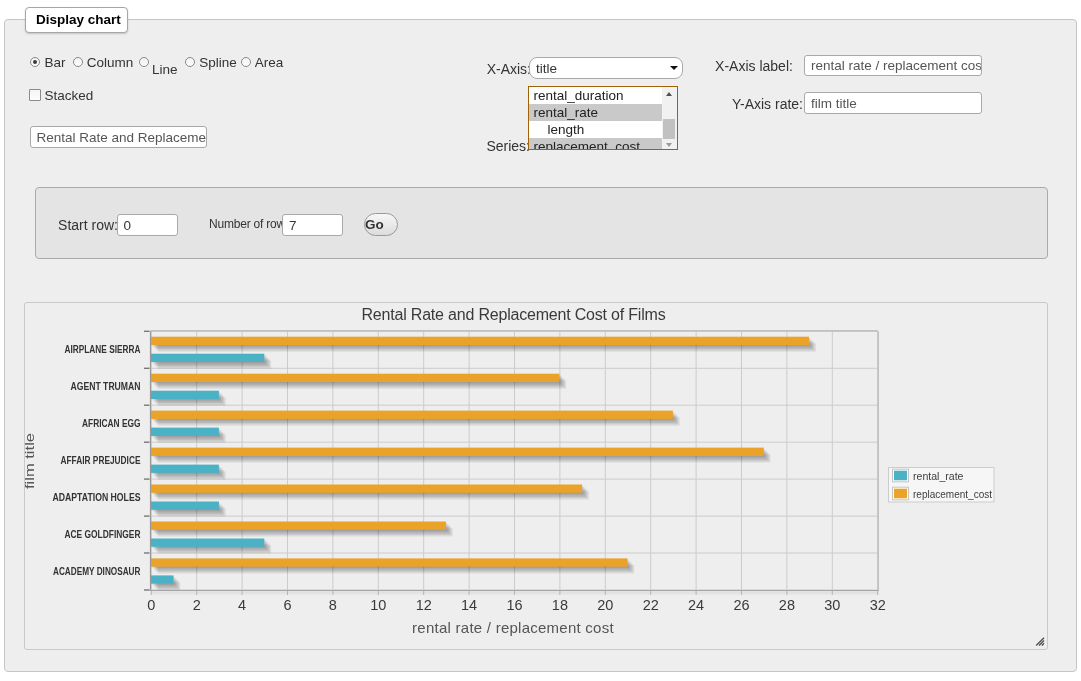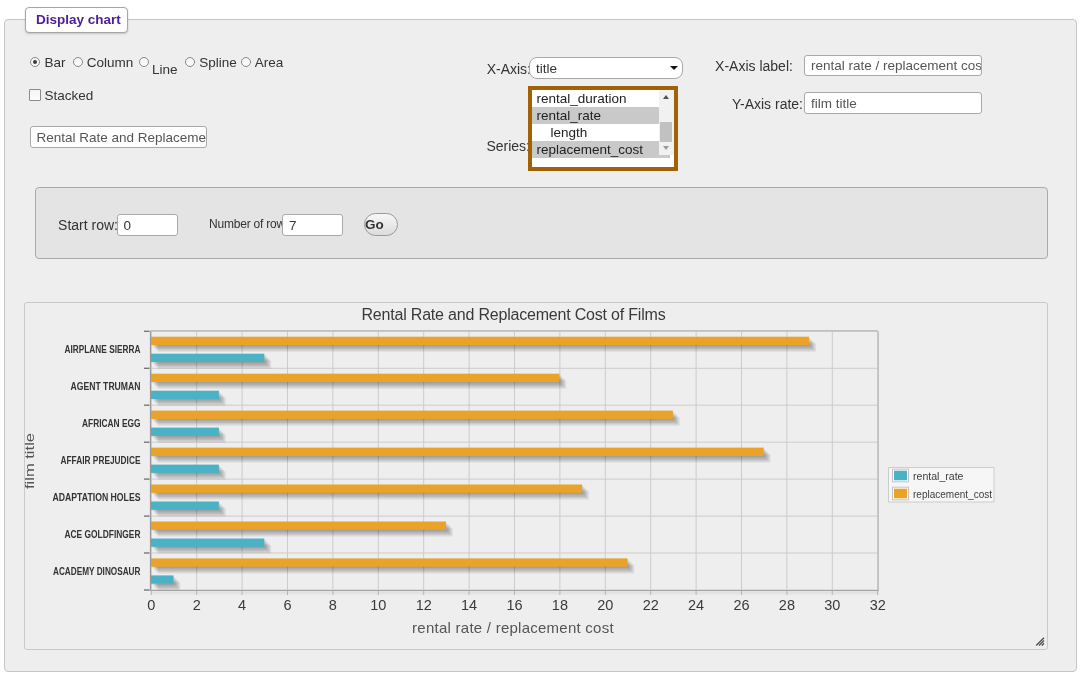--- a/index.html
+++ b/index.html
@@ -4,21 +4,21 @@
 body{width:1081px;height:681px;background:#fff;font-family:"Liberation Sans",sans-serif;position:relative;overflow:hidden}
 .ab{position:absolute}
 .lbl{position:absolute;font-size:13.5px;color:#333;white-space:nowrap}
 .inp{position:absolute;background:#fff;border:1px solid #a9a9a9;border-radius:3px;font-size:13.5px;color:#555;
      white-space:nowrap;overflow:hidden;box-sizing:border-box;padding-left:6px}
 </style></head>
 <body>
 <div class="ab" style="left:4px;top:19px;width:1073px;height:653px;background:#eeeeee;border:1px solid #c5c5c5;border-radius:4px;box-sizing:border-box"></div>
 
 <div class="ab" style="left:25px;top:7px;width:103px;height:25.5px;background:#fff;border:1px solid #a6a6a6;border-radius:4px;box-sizing:border-box;box-shadow:0 1px 2px rgba(0,0,0,0.18)"></div>
-<div class="ab" style="left:36px;top:12px;font-size:13.5px;font-weight:bold;color:#4c1d95">Display chart</div>
+<div class="ab" style="left:36px;top:12px;font-size:13.5px;font-weight:bold;color:#000000">Display chart</div>
 
 <span style="position:absolute;left:30.3px;top:56.7px;width:8px;height:8px;border:1px solid #8a8a8a;border-radius:50%;background:linear-gradient(#f2f2f2,#fdfdfd);box-sizing:content-box">
     <span style="position:absolute;left:2px;top:2px;width:4px;height:4px;border-radius:50%;background:#3c3c3c"></span>
   </span>
 <div class="lbl" style="left:44.4px;top:55px">Bar</div>
 <span style="position:absolute;left:73.2px;top:56.7px;width:8px;height:8px;border:1px solid #8a8a8a;border-radius:50%;background:linear-gradient(#f2f2f2,#fdfdfd);box-sizing:content-box"></span>
 <div class="lbl" style="left:86.7px;top:55px">Column</div>
 <span style="position:absolute;left:138.6px;top:56.7px;width:8px;height:8px;border:1px solid #8a8a8a;border-radius:50%;background:linear-gradient(#f2f2f2,#fdfdfd);box-sizing:content-box"></span>
 <div class="lbl" style="left:151.9px;top:62px">Line</div>
 <span style="position:absolute;left:185.0px;top:56.7px;width:8px;height:8px;border:1px solid #8a8a8a;border-radius:50%;background:linear-gradient(#f2f2f2,#fdfdfd);box-sizing:content-box"></span>
@@ -29,21 +29,21 @@
 <span class="ab" style="left:28.5px;top:88.5px;width:10.5px;height:10.5px;border:1px solid #8a8a8a;background:linear-gradient(#f4f4f4,#fdfdfd);border-radius:1px"></span>
 <div class="lbl" style="left:44.4px;top:87.5px">Stacked</div>
 
 <div class="inp" style="left:29.5px;top:125.5px;width:177px;height:22px;line-height:21px">Rental Rate and Replacement Cost of Films</div>
 
 <div class="lbl" style="left:420px;top:60.5px;width:111px;text-align:right;font-size:14px">X-Axis:</div>
 <div class="inp" style="left:529px;top:57px;width:154px;height:22px;line-height:21px;color:#333;border-radius:8px">title</div>
 <span class="ab" style="left:670px;top:65.5px;width:0;height:0;border-left:4px solid transparent;border-right:4px solid transparent;border-top:4.5px solid #111"></span>
 
 <div class="lbl" style="left:420px;top:137.5px;width:110px;text-align:right;font-size:14px">Series:</div>
-<div class="ab" style="left:527.5px;top:85.5px;width:150px;height:85px;background:#fff;border:4px solid #a16207;box-sizing:border-box;overflow:hidden;font-size:13.5px;color:#222">
+<div class="ab" style="left:527.5px;top:85.5px;width:150px;height:64px;background:#fff;border:1px solid #a16207;box-sizing:border-box;overflow:hidden;font-size:13.5px;color:#222">
   <div style="height:17px;line-height:17px;padding-left:5px">rental_duration</div>
   <div style="height:17px;line-height:17px;padding-left:5px;background:#c9c9c9;width:133px">rental_rate</div>
   <div style="height:17px;line-height:17px;padding-left:19px">length</div>
   <div style="height:17px;line-height:17px;padding-left:5px;background:#c9c9c9;width:133px">replacement_cost</div>
 
   <div style="position:absolute;right:0;top:0;width:15px;height:65px;background:#f1f1f1">
     <div style="position:absolute;left:4px;top:5px;width:0;height:0;border-left:3.5px solid transparent;border-right:3.5px solid transparent;border-bottom:4px solid #505050"></div>
     <div style="position:absolute;left:1.5px;top:32px;width:12px;height:20px;background:#c1c1c1"></div>
     <div style="position:absolute;left:4px;bottom:5px;width:0;height:0;border-left:3.5px solid transparent;border-right:3.5px solid transparent;border-top:4px solid #9a9a9a"></div>
   </div>

